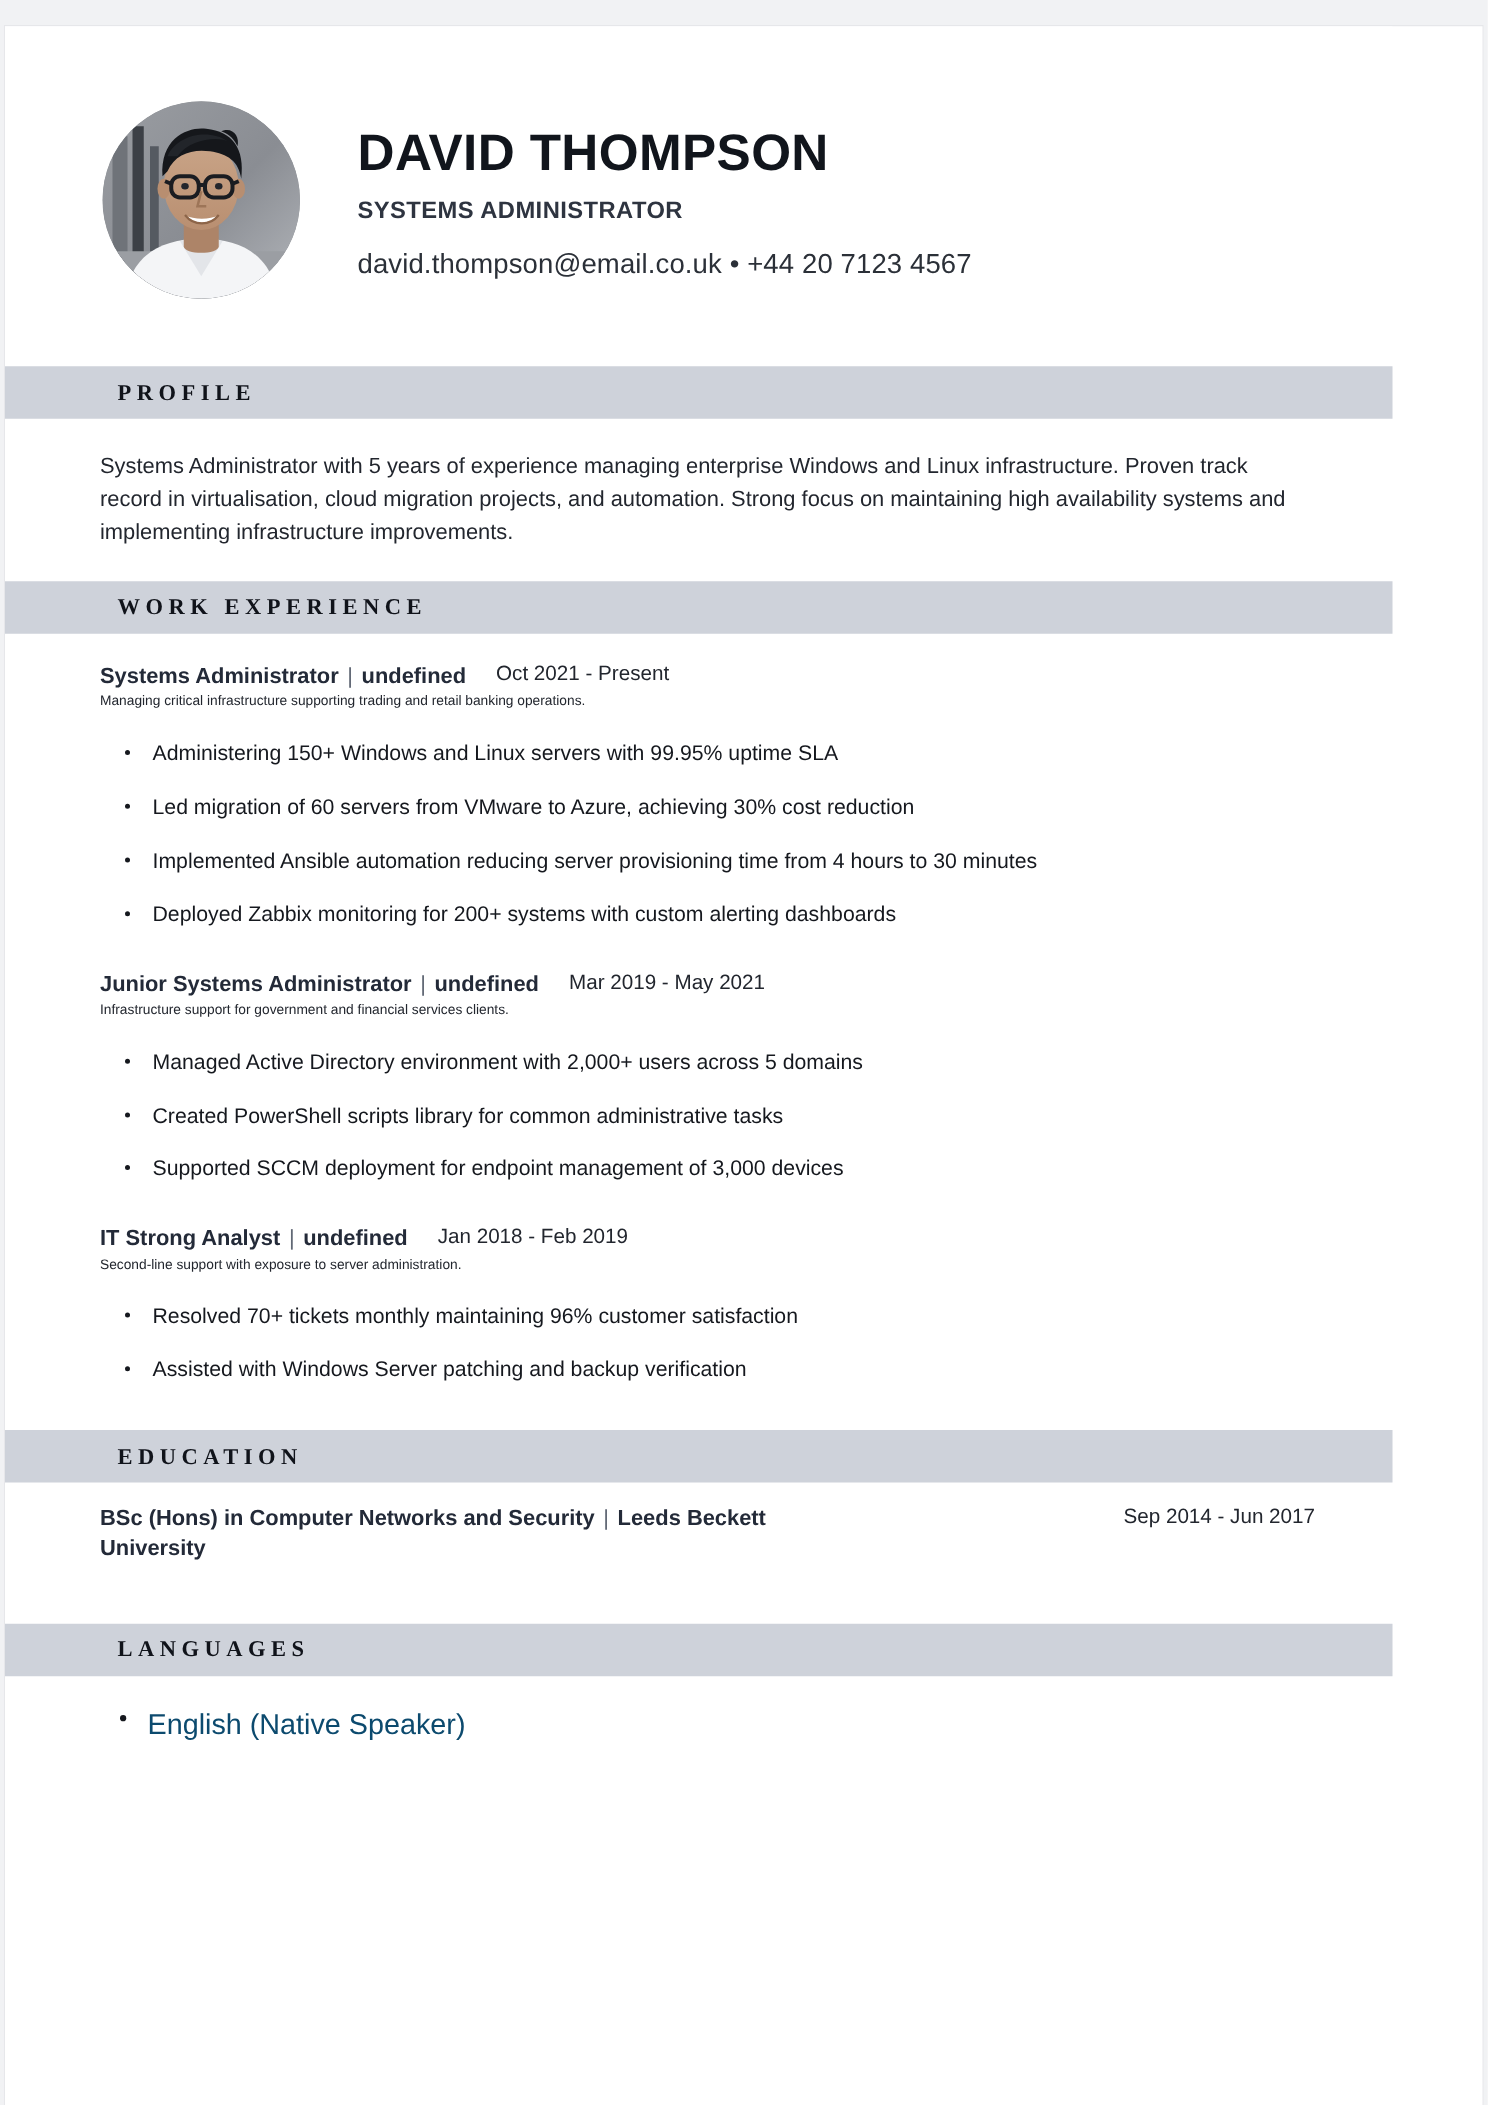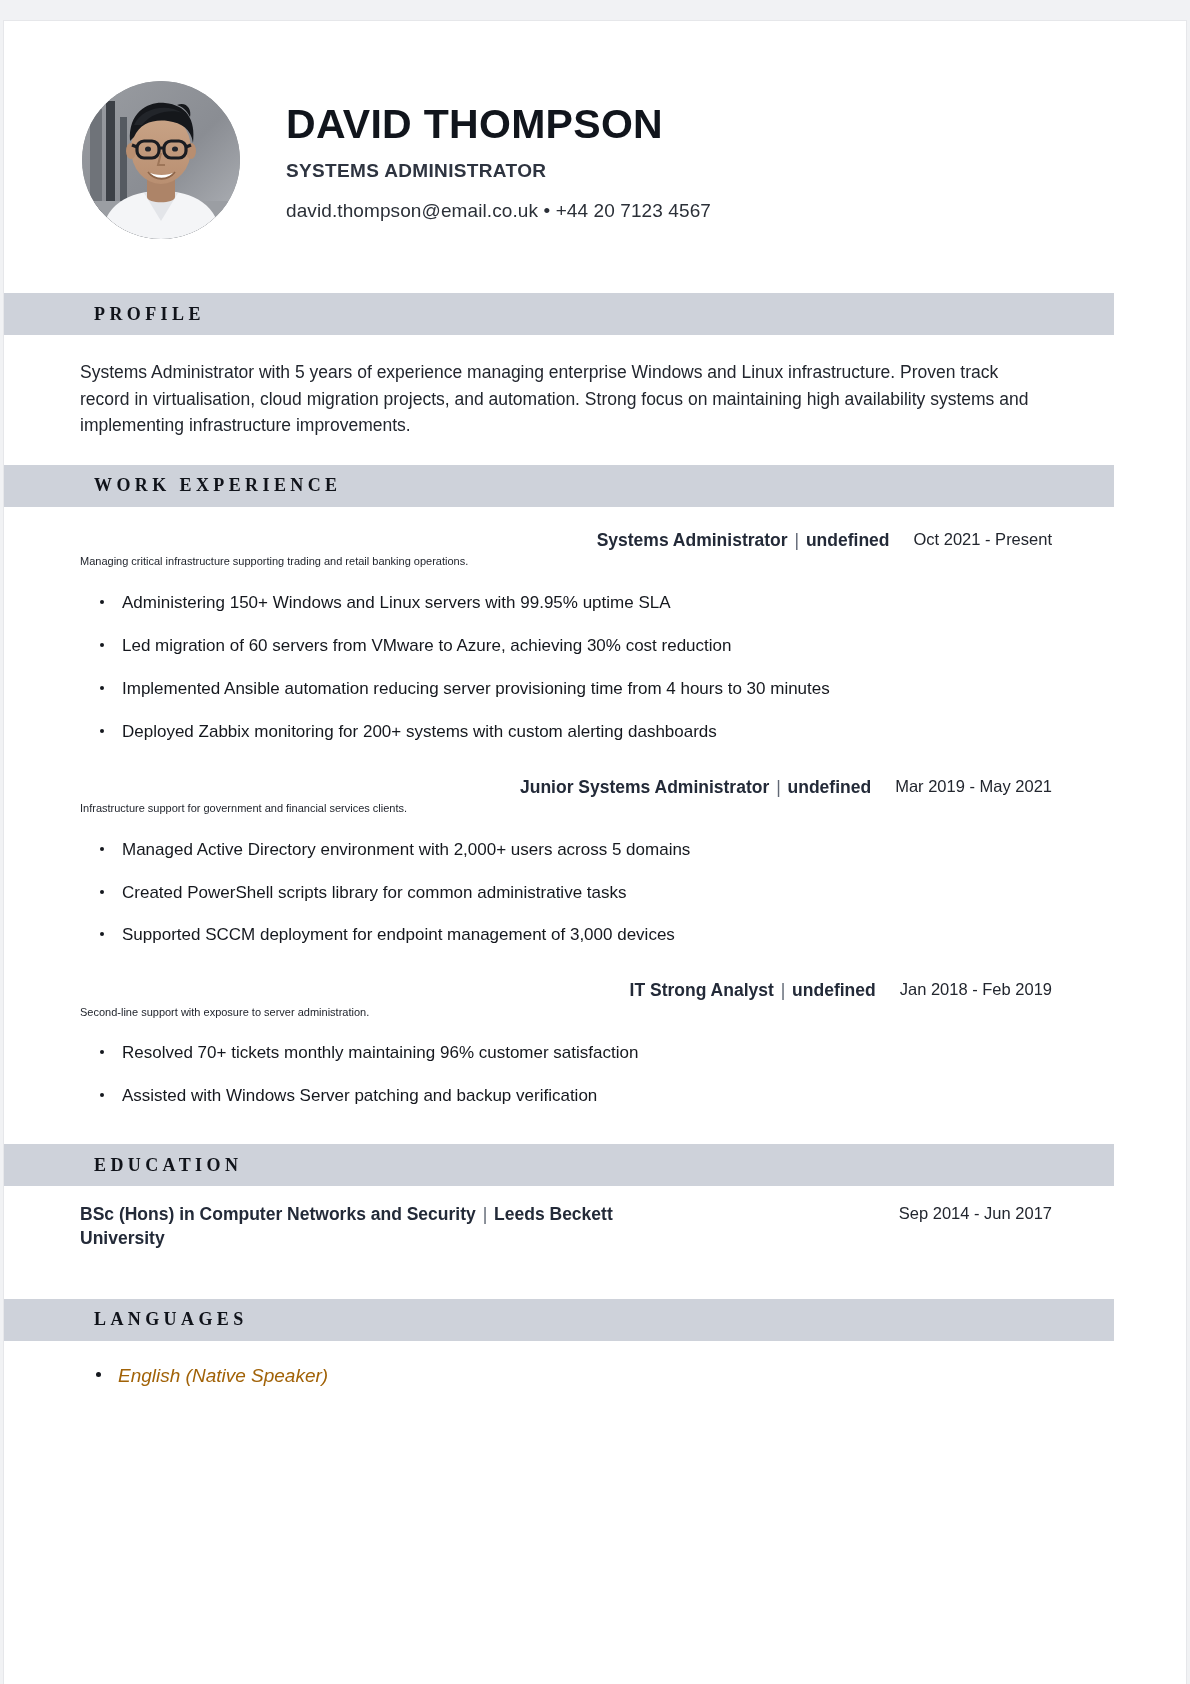--- a/index.html
+++ b/index.html
@@ -62,21 +62,21 @@
     white-space: nowrap;
   }
   .job-title {
     font-size: 19px;
     font-weight: bold;
     letter-spacing: 0.35px;
     color: #2e3440;
     margin: 0 0 18px 0;
   }
   .contact {
-    font-size: 19px;
+    font-size: 22px;
     color: #2b3038;
     letter-spacing: 0.1px;
   }
 
   
   .band {
     background: #ced2da;
     height: 42px;
     display: flex;
     align-items: center;
@@ -101,21 +101,21 @@
     color: #22262e;
   }
 
   
   .exp-body { padding: 22px 62px 36px 76px; }
   .entry { margin-bottom: 32px; }
   .entry:last-child { margin-bottom: 0; }
   .entry-head {
     display: flex;
     align-items: flex-start;
-    justify-content: flex-end;
+    justify-content: flex-start;
     gap: 24px;
   }
   .entry-title {
     font-size: 17.5px;
     font-weight: bold;
     color: #232a38;
     line-height: 1.35;
     max-width: 640px;
   }
   .divider-pipe {
@@ -184,26 +184,25 @@
 
   
   .lang-body { padding: 22px 62px 30px 76px; }
   ul.lang-list {
     list-style: none;
     margin: 0;
     padding: 0;
   }
   ul.lang-list li {
     position: relative;
-    font-size: 19px;
-    color: #a16207;
+    font-size: 23px;
+    color: #0c4a6e;
     line-height: 1.4;
     padding-left: 38px;
     margin-top: 0;
-    font-style: italic;
   }
   ul.lang-list li::before {
     content: "";
     position: absolute;
     left: 16px;
     top: 9px;
     width: 5px;
     height: 5px;
     border-radius: 50%;
     background: #15181e;

